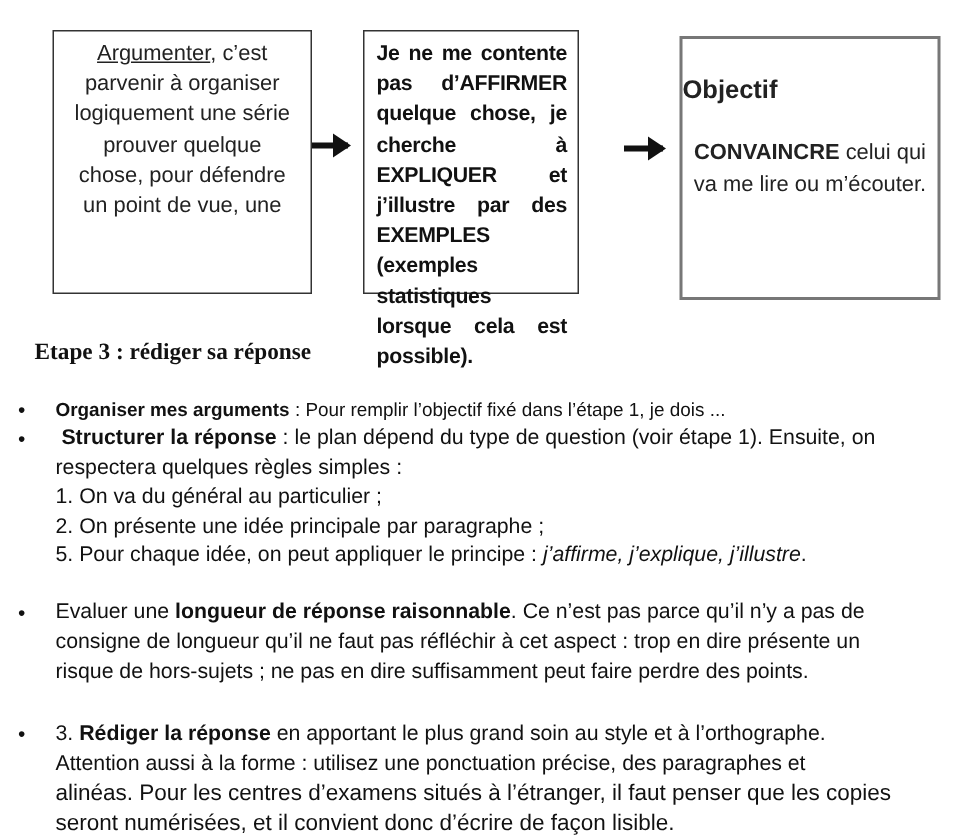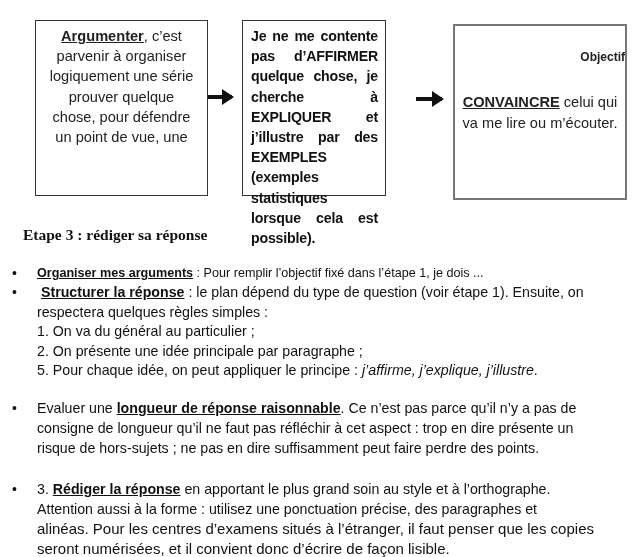--- a/index.html
+++ b/index.html
@@ -4,47 +4,47 @@
 <style>
   html, body { margin: 0; padding: 0; background: #ffffff; }
   body { width: 639px; height: 557px; position: relative; overflow: hidden;
          font-family: "Liberation Sans", sans-serif; color: #111; }
   .box { position: absolute; box-sizing: border-box; background: #fff; }
   #box1 { left: 35px; top: 20px; width: 173px; height: 176px; border: 1.5px solid #333; }
   #box2 { left: 242px; top: 20px; width: 144px; height: 176px; border: 1.5px solid #333; }
   #box3 { left: 453px; top: 24px; width: 174px; height: 176px; border: 2px solid #777; }
   .box1-text { position: absolute; left: 4px; right: 4px; top: 5px;
                text-align: center; font-size: 14.6px; line-height: 20.2px; color: #222; }
-  .box1-text u { font-weight: bold; }
+  .box1-text u { font-weight: normal; }
   .box2-text { position: absolute; left: 8px; right: 7px; top: 5px;
                text-align: justify; text-align-last: left; font-size: 14.2px; line-height: 20.2px;
                font-weight: bold; color: #111; letter-spacing: -0.2px; }
-  .box3-title { position: absolute; left: 0; right: 0; top: 24px; text-align: right;
-                font-weight: bold; font-size: 12px; color: #222; }
+  .box3-title { position: absolute; left: 0; right: 0; top: 24px; text-align: left;
+                font-weight: bold; font-size: 17px; color: #222; }
   .box3-text { position: absolute; left: 6px; right: 6px; top: 66px; text-align: center;
                font-size: 14.6px; line-height: 21px; color: #222; }
   .box3-text b { font-weight: bold; }
   .arrow { position: absolute; height: 4px; background: #111; }
   .arrow::after { content: ""; position: absolute; right: -2px; top: -6px;
                   border-left: 12px solid #111; border-top: 8px solid transparent;
                   border-bottom: 8px solid transparent; }
   #arrow1 { left: 208px; top: 95px; width: 24px; }
   #arrow2 { left: 416px; top: 97px; width: 26px; }
   .heading { position: absolute; left: 23px; top: 226px; font-family: Liberation Serif, serif;
              font-weight: bold; font-size: 15.5px; color: #111; }
   .bullets { position: absolute; left: 0; top: 263px; width: 639px; }
   .bullet-item { position: absolute; left: 37px; right: 14px; color: #111; }
   .bullet-dot { position: absolute; left: -25px; font-size: 14px; }
   .line { display: block; white-space: nowrap; }
   .b1 { top: 0px; font-size: 12.6px; line-height: 20px; }
   .b2 { top: 20px; font-size: 14.2px; line-height: 19.5px; }
   .b3 { top: 135px; font-size: 14.2px; line-height: 20px; }
   .b4 { top: 216px; font-size: 14.2px; line-height: 20px; }
   .small { font-size: 15px; }
-  b { font-weight: bold; text-decoration: underline; }
+  b { font-weight: bold; }
   i { font-style: italic; margin-top: 41px; }
 </style>
 </head>
 <body>
 
 <div class="box" id="box1">
   <div class="box1-text">
     <span class="line"><u>Argumenter</u><span>, c’est</span></span>
     <span class="line">parvenir à organiser</span>
     <span class="line">logiquement une série</span>

